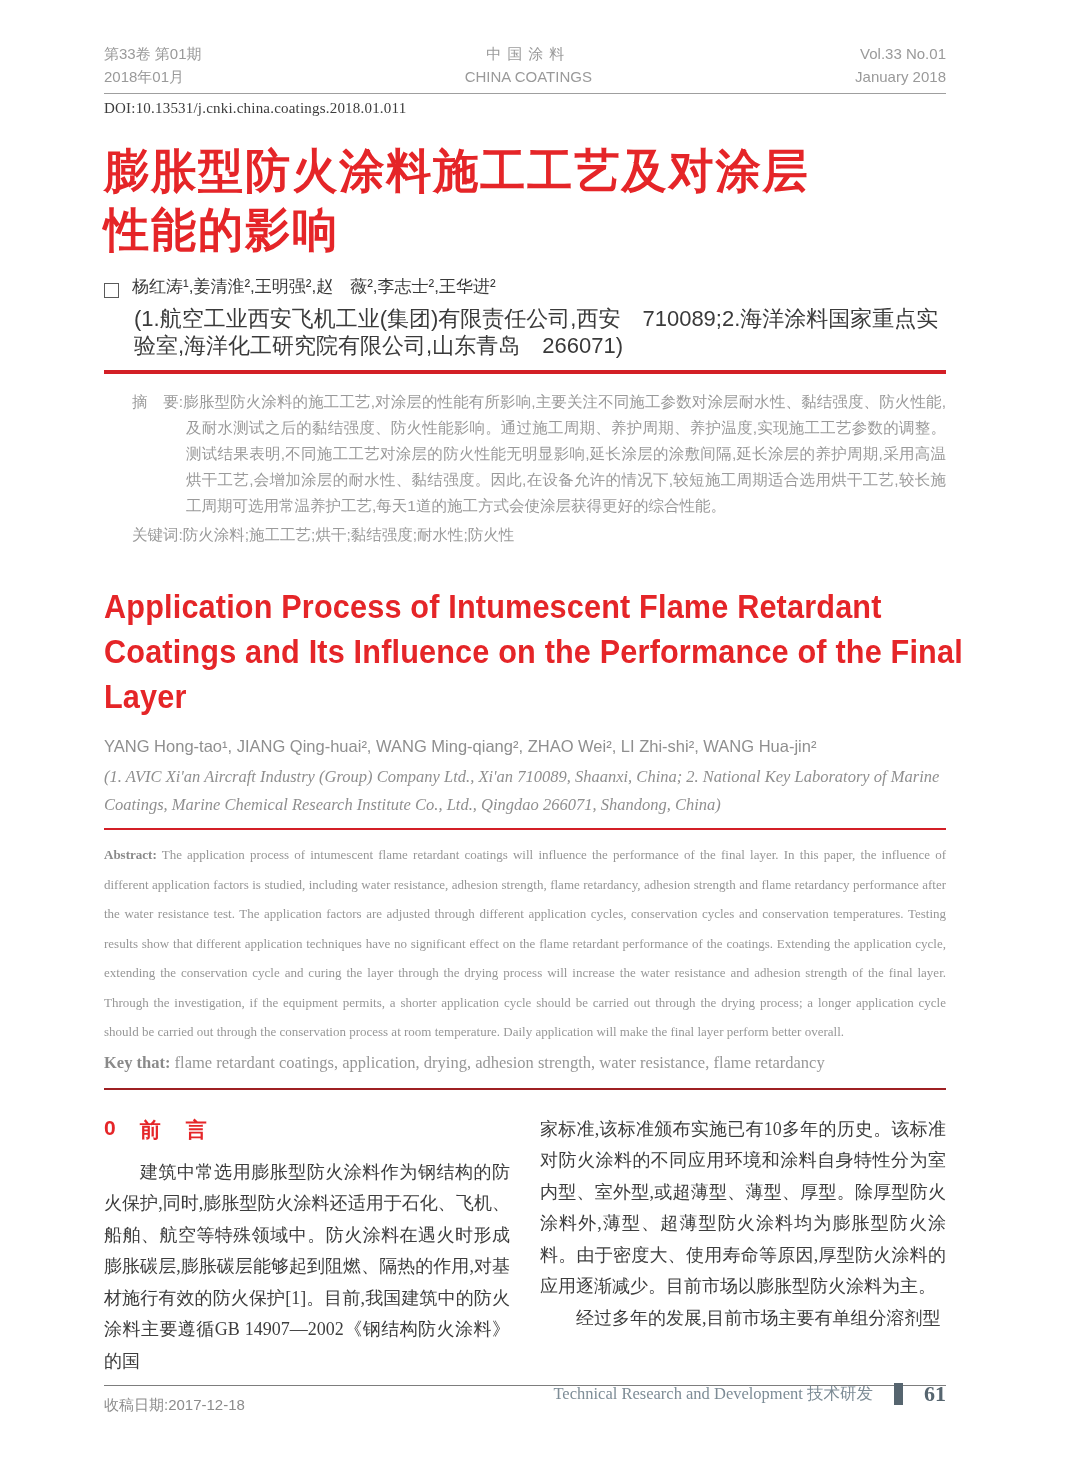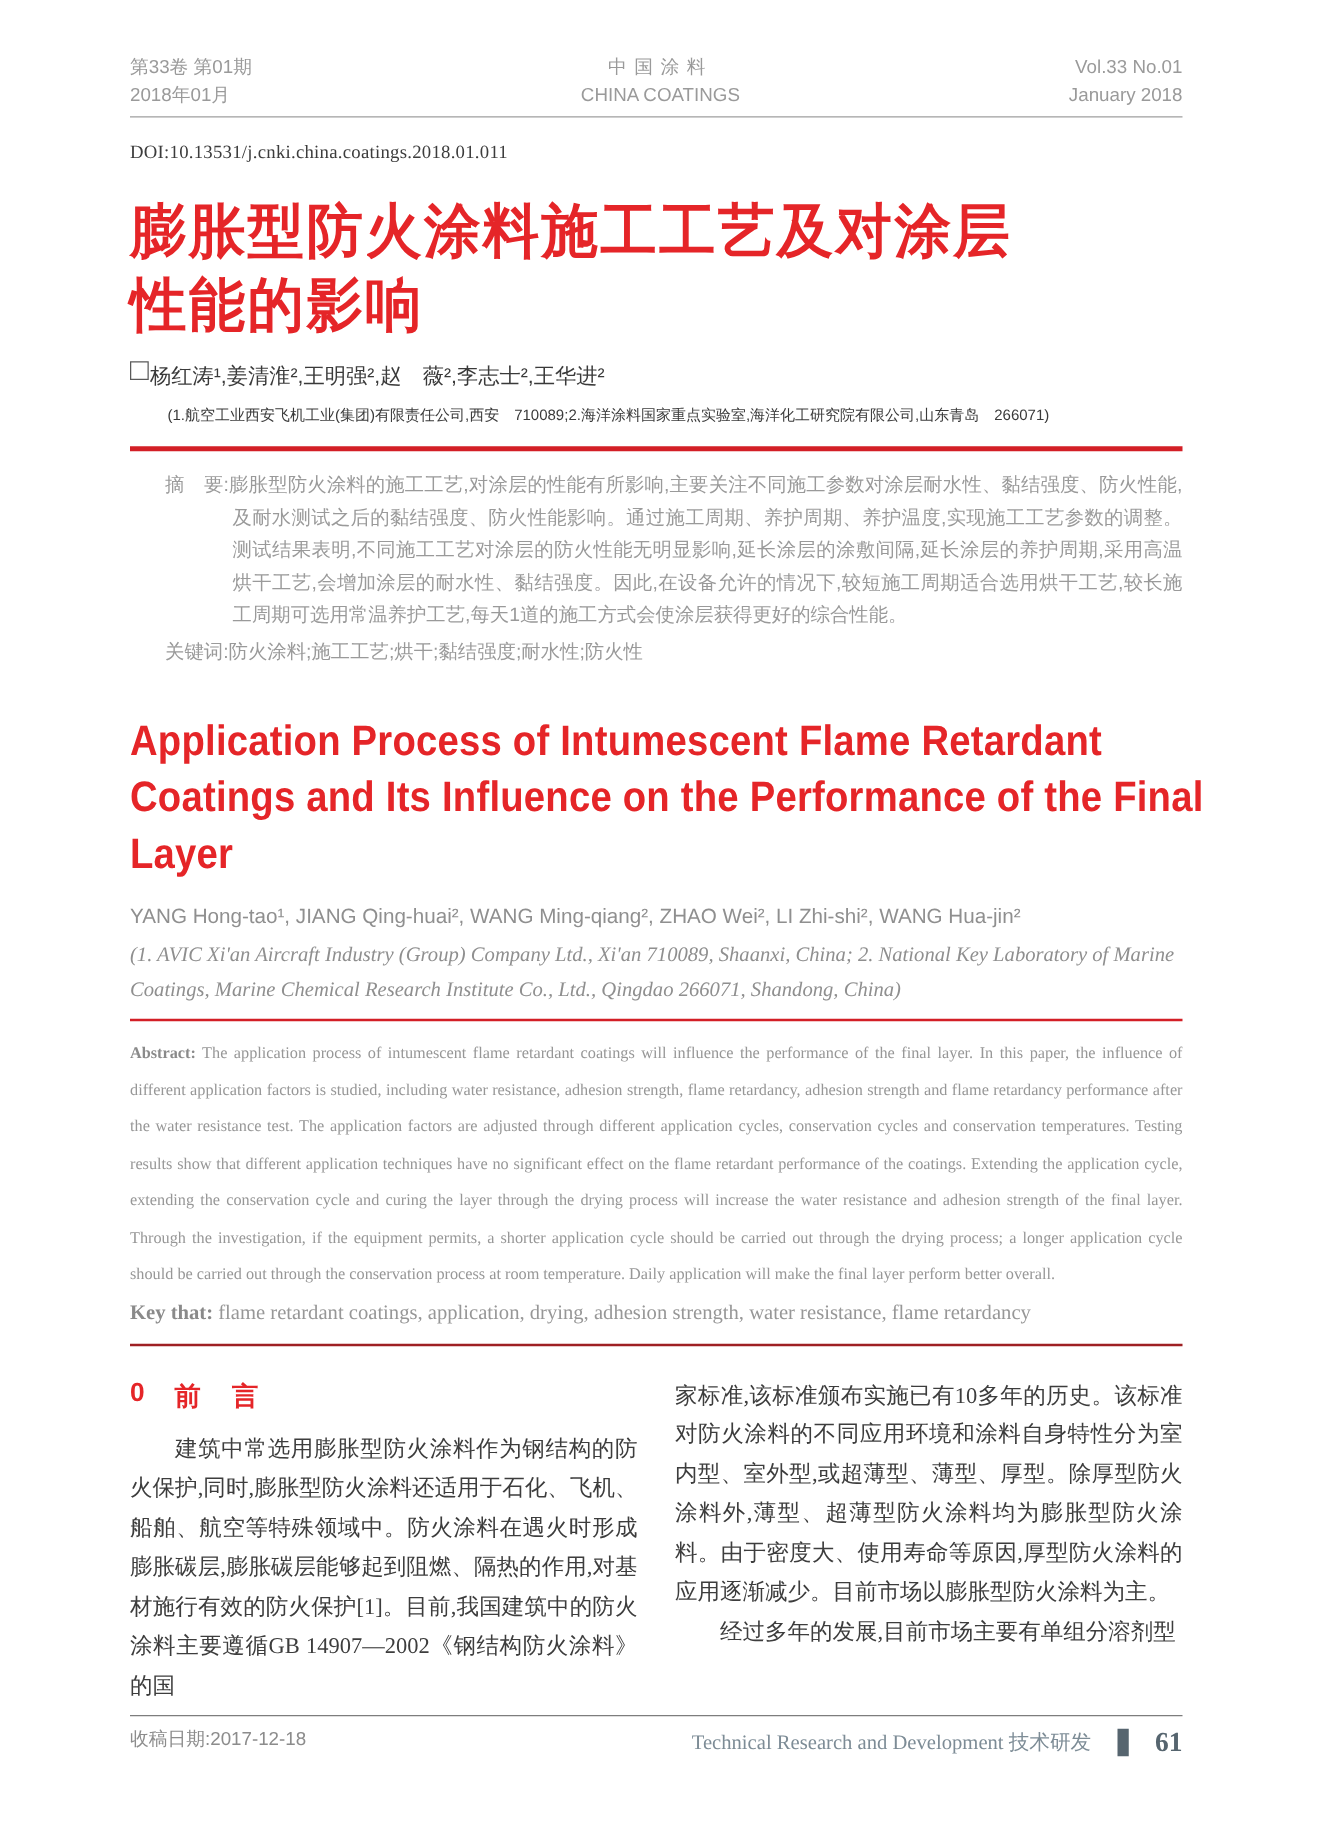--- a/index.html
+++ b/index.html
@@ -9,29 +9,29 @@
     box-sizing:border-box; padding:42px 100px 0 75px;
     font-family:"Liberation Sans", sans-serif;
     overflow:hidden;
   }
   
   .jheader { display:flex; justify-content:space-between; color:var(--text_gray,#9a9a9a); font-size:15px; line-height:23px; }
   .jh-center { text-align:center; }
   .jh-right { text-align:right; }
   .jh-cn { letter-spacing:6px; }
   .jh-rule { border-top:1px solid #9f9f9f; margin-top:5px; }
-  .doi { font-family:"Liberation Serif", serif; color:#3c3c3c; font-size:15px; margin-top:20px; letter-spacing:0.2px; }
+  .doi { font-family:"Liberation Serif", serif; color:#3c3c3c; font-size:15px; margin-top:6px; letter-spacing:0.2px; }
 
   
   .title-cn { color:var(--accent_red,#e52528); font-size:47px; line-height:59px; font-weight:bold; margin:24px 0 0 0; transform:scaleX(0.96); transform-origin:left top; letter-spacing:2px; }
 
   
-  .authors-cn { margin-top:16px; font-size:17px; color:#3a3a3a; display:flex; align-items:flex-start; gap:1px; }
+  .authors-cn { margin-top:16px; font-size:17px; color:#3a3a3a; display:flex; align-items:flex-end; gap:13px; }
   .author-box { width:13px; height:13px; border:1.6px solid #5a5a5a; display:inline-block; flex:0 0 auto; }
-  .affil-cn { margin-top:7px; margin-left:30px; font-size:12px; line-height:27px; color:#3a3a3a; width:815px; }
+  .affil-cn { margin-top:7px; margin-left:30px; font-size:22px; line-height:27px; color:#3a3a3a; width:815px; }
   .rule-red-thick { height:4px; background:var(--rule_red,#d31f26); margin-top:11px; }
 
   
   .abstract-cn { margin:15px 0 0 28px; color:var(--text_gray,#9a9a9a); font-size:15.5px; line-height:26px; text-align:justify; padding-left:54px; text-indent:-54px; }
   .kw-cn { margin:3px 0 0 28px; color:var(--text_gray,#9a9a9a); font-size:15.5px; line-height:26px; }
   .clc-row { display:flex; margin:8px 0 0 28px; color:var(--text_gray,#9a9a9a); font-size:15.5px; line-height:24px; }
   .clc-row .c1 { width:302px; }
   .clc-row .c2 { width:234px; }
 
   

